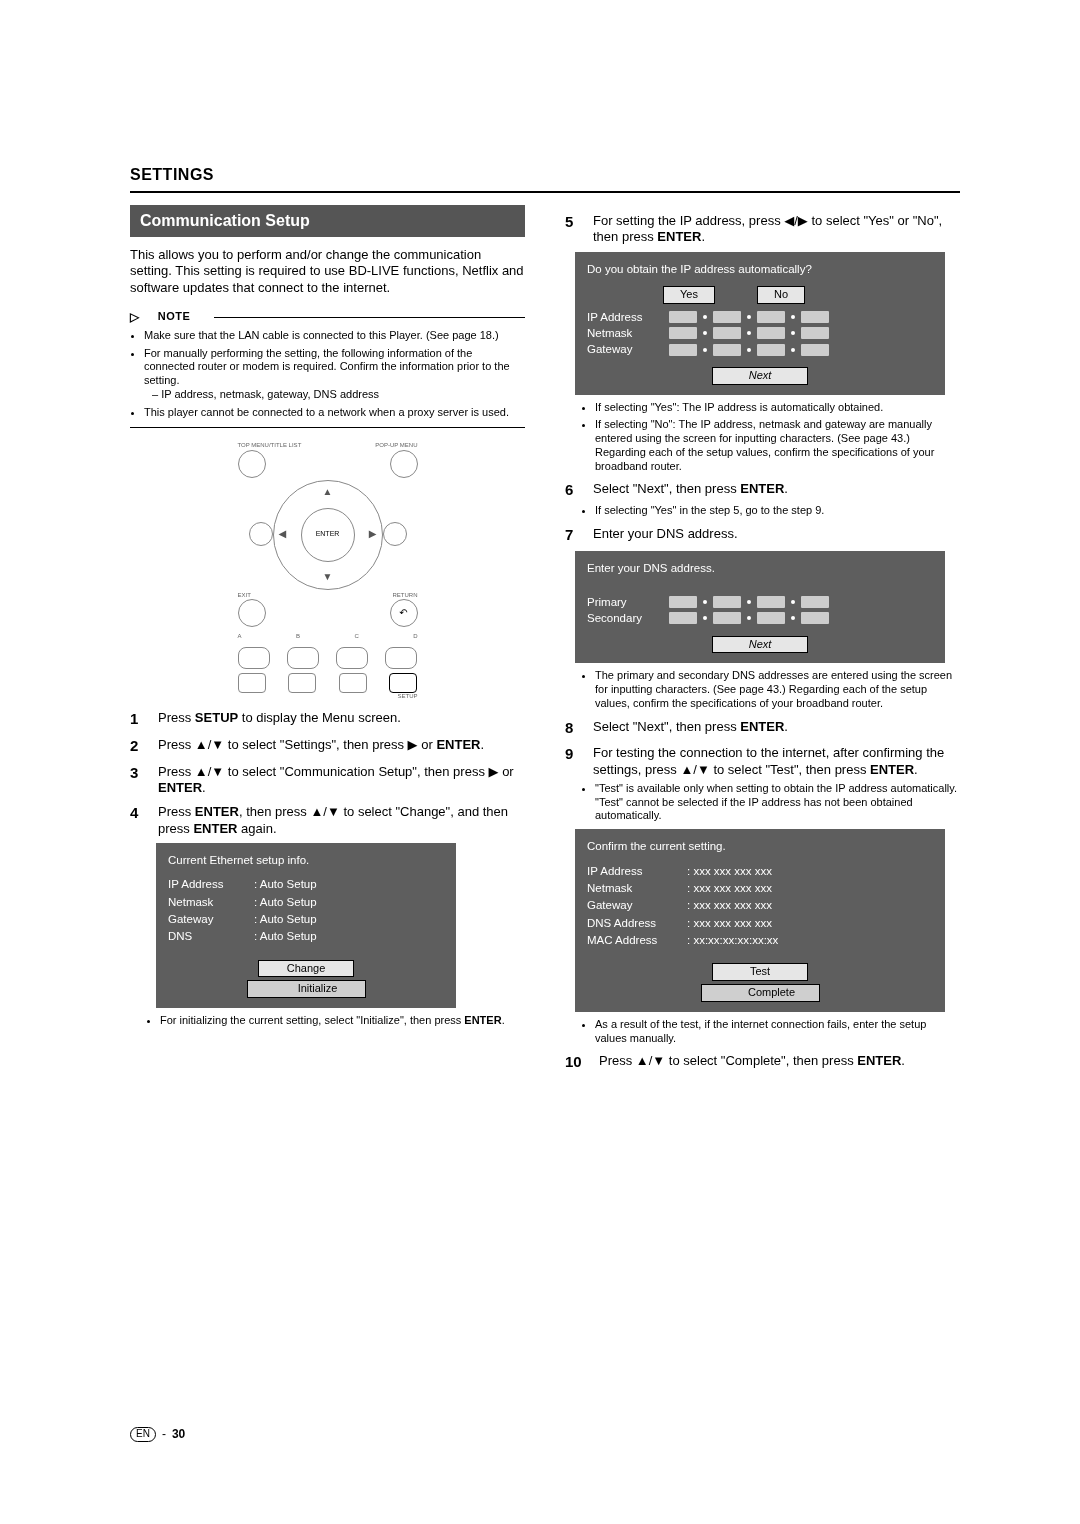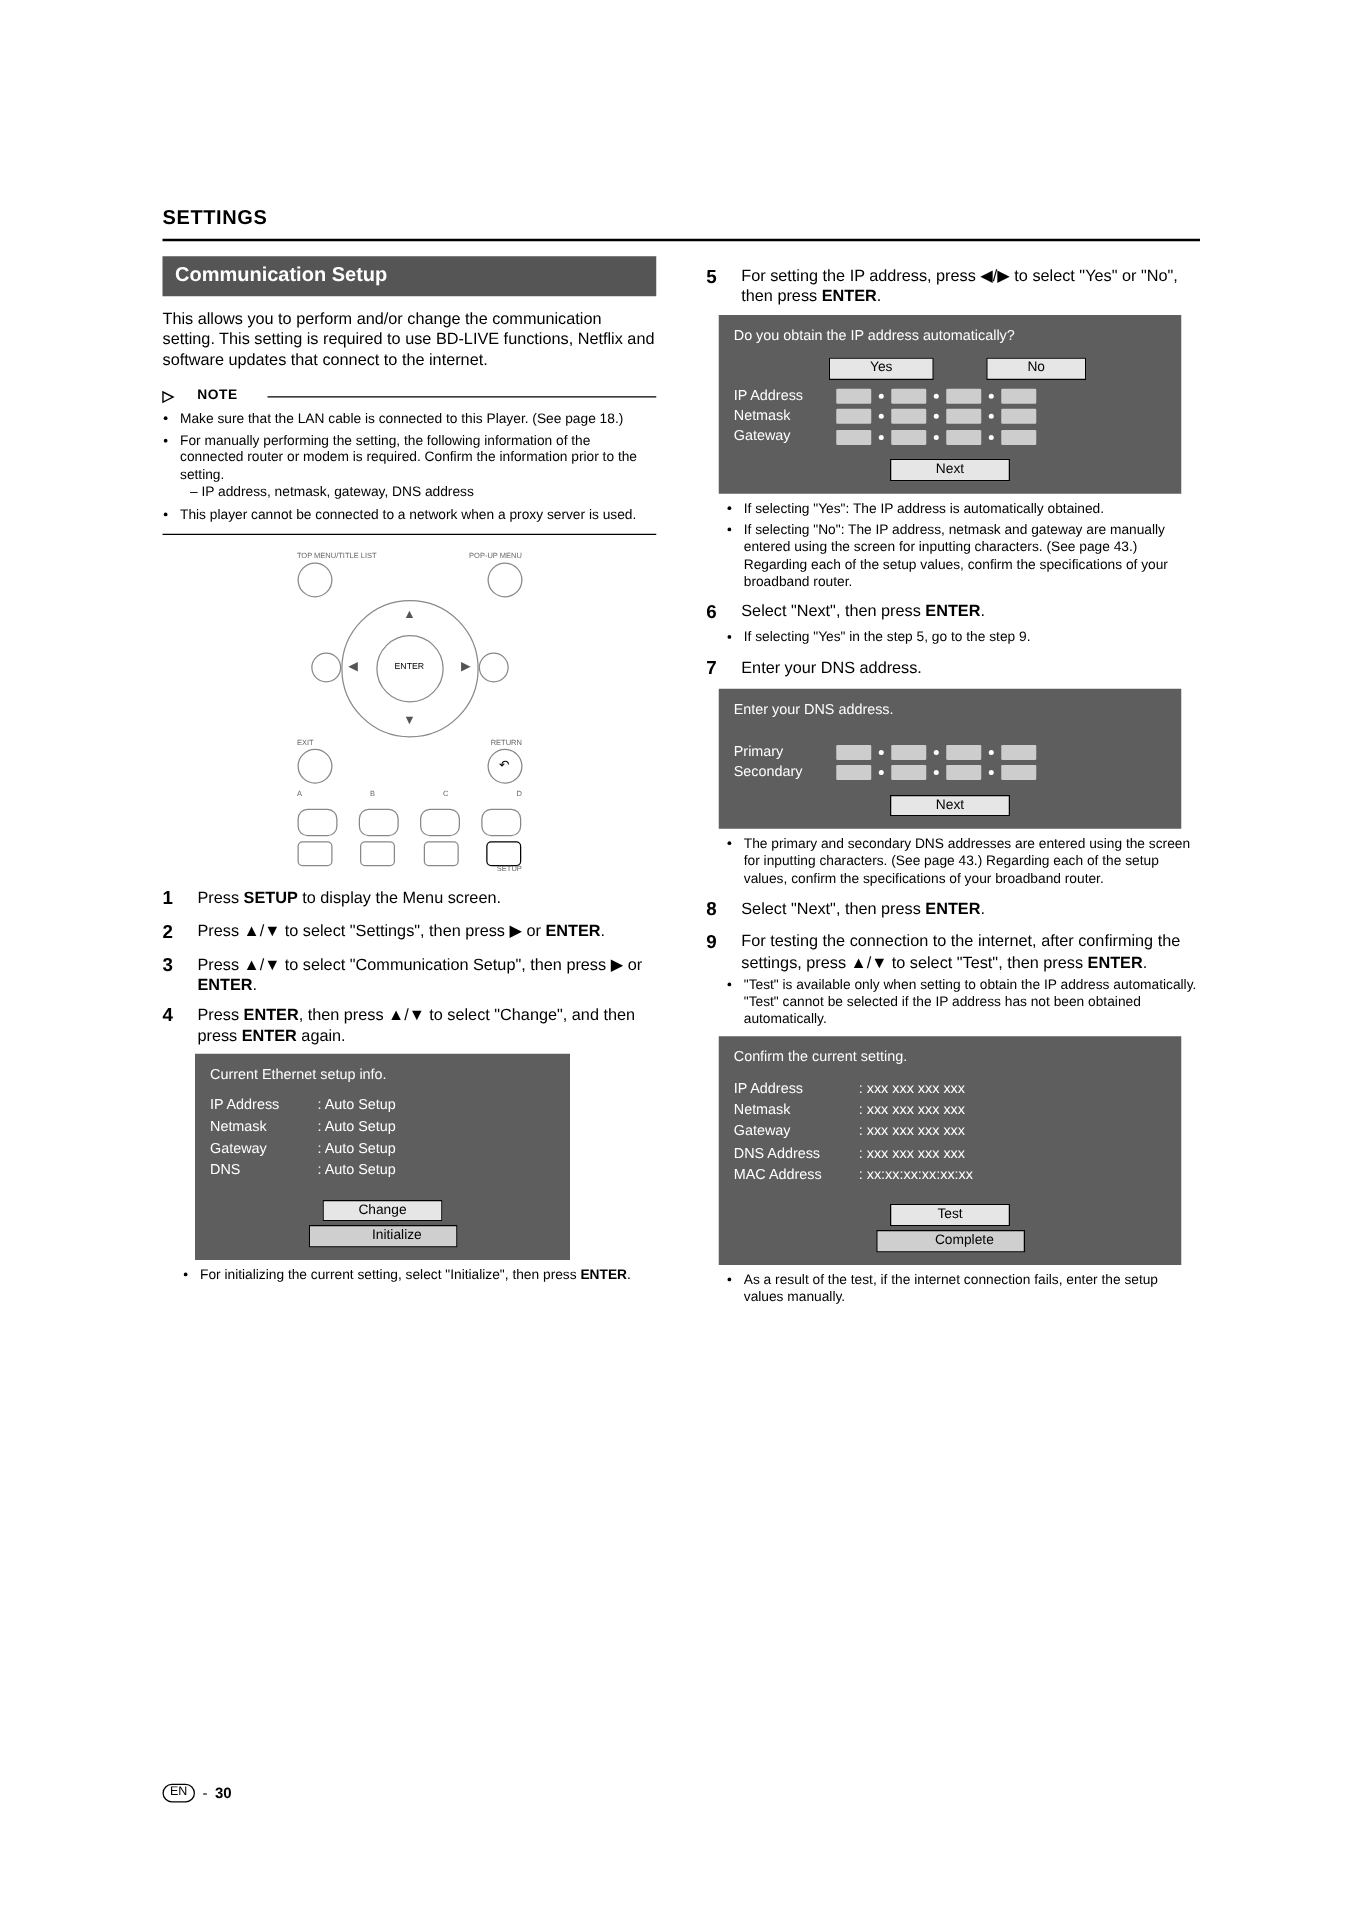--- a/index.html
+++ b/index.html
@@ -92,27 +92,27 @@
   .panel .kv { display:flex; gap: 8px; margin-bottom: 3px; }
   .panel .kv .k{ width: 78px; }
   .panel .btns { display:flex; flex-direction: column; align-items:center; gap:3px; margin-top:16px; }
   .btn {
     background:#e6e6e6; color:#000; border:1px solid #000;
     font-size: 11px; padding: 1px 12px; min-width: 70px; text-align:center;
   }
   .btn.sel { background: #cfcfcf; padding-left: 35px; }
   .yesno { display:flex; gap: 6px; align-items:center; margin-bottom:6px; }
   .yesno .tag{ width:70px; }
-  .segbtn { background:#e6e6e6; color:#000; border:1px solid #000; padding:1px 32px; font-size:11px; }
+  .segbtn { background:#e6e6e6; color:#000; border:1px solid #000; padding:1px 16px; font-size:11px; }
 
   .iprow { display:flex; align-items:center; gap:6px; margin: 2px 0; }
   .iprow .lbl{ width: 76px; }
   .seg { background:#cdcdcd; width:28px; height:12px; border-radius:1px; display:inline-block; }
   .dot { width:4px; height:4px; background:#fff; border-radius:50%; display:inline-block; }
-  .panel.center .btns{ margin-top:10px; }
+  .panel.center .btns{ margin-top:10px;font-style:italic; }
 
   .panell { width: 370px; margin-left: 10px; }
 
   .footer { position: absolute; bottom: 82px; left: 130px; font-size: 12px; display:flex; align-items:center; gap:6px;}
   .en { border:1px solid #000; border-radius: 10px; padding: 0 5px; font-size:10px; }
 </style>
 </head>
 <body>
 
 <div class="page">
@@ -373,20 +373,24 @@
           </div>
         <div class="btns">
           <span class="btn">Test</span>
           <span class="btn sel">Complete</span>
         </div>
       </div>
       <ul class="sub">
           <li>As a result of the test, if the internet connection fails, enter the setup values manually.</li>
         </ul>
 
+      <div class="step">
+        <span class="n" style="width:24px;">10</span>
+        <span class="t"><span>Press </span><span class="glyph">▲/▼</span><span> to select "Complete", then press </span><b>ENTER</b><span>.</span></span>
+      </div>
 
     </div>
   </div>
 
   <div class="footer">
     <span class="en">EN</span>
     <span> - </span>
     <b>30</b>
   </div>
 </div>

